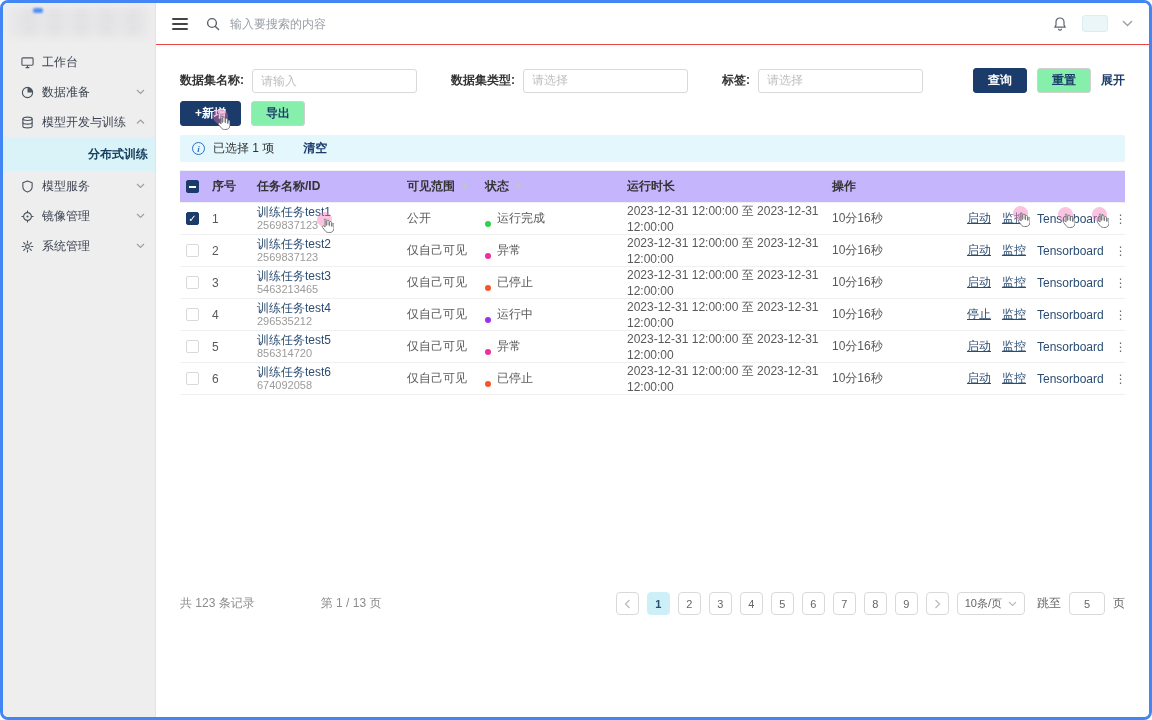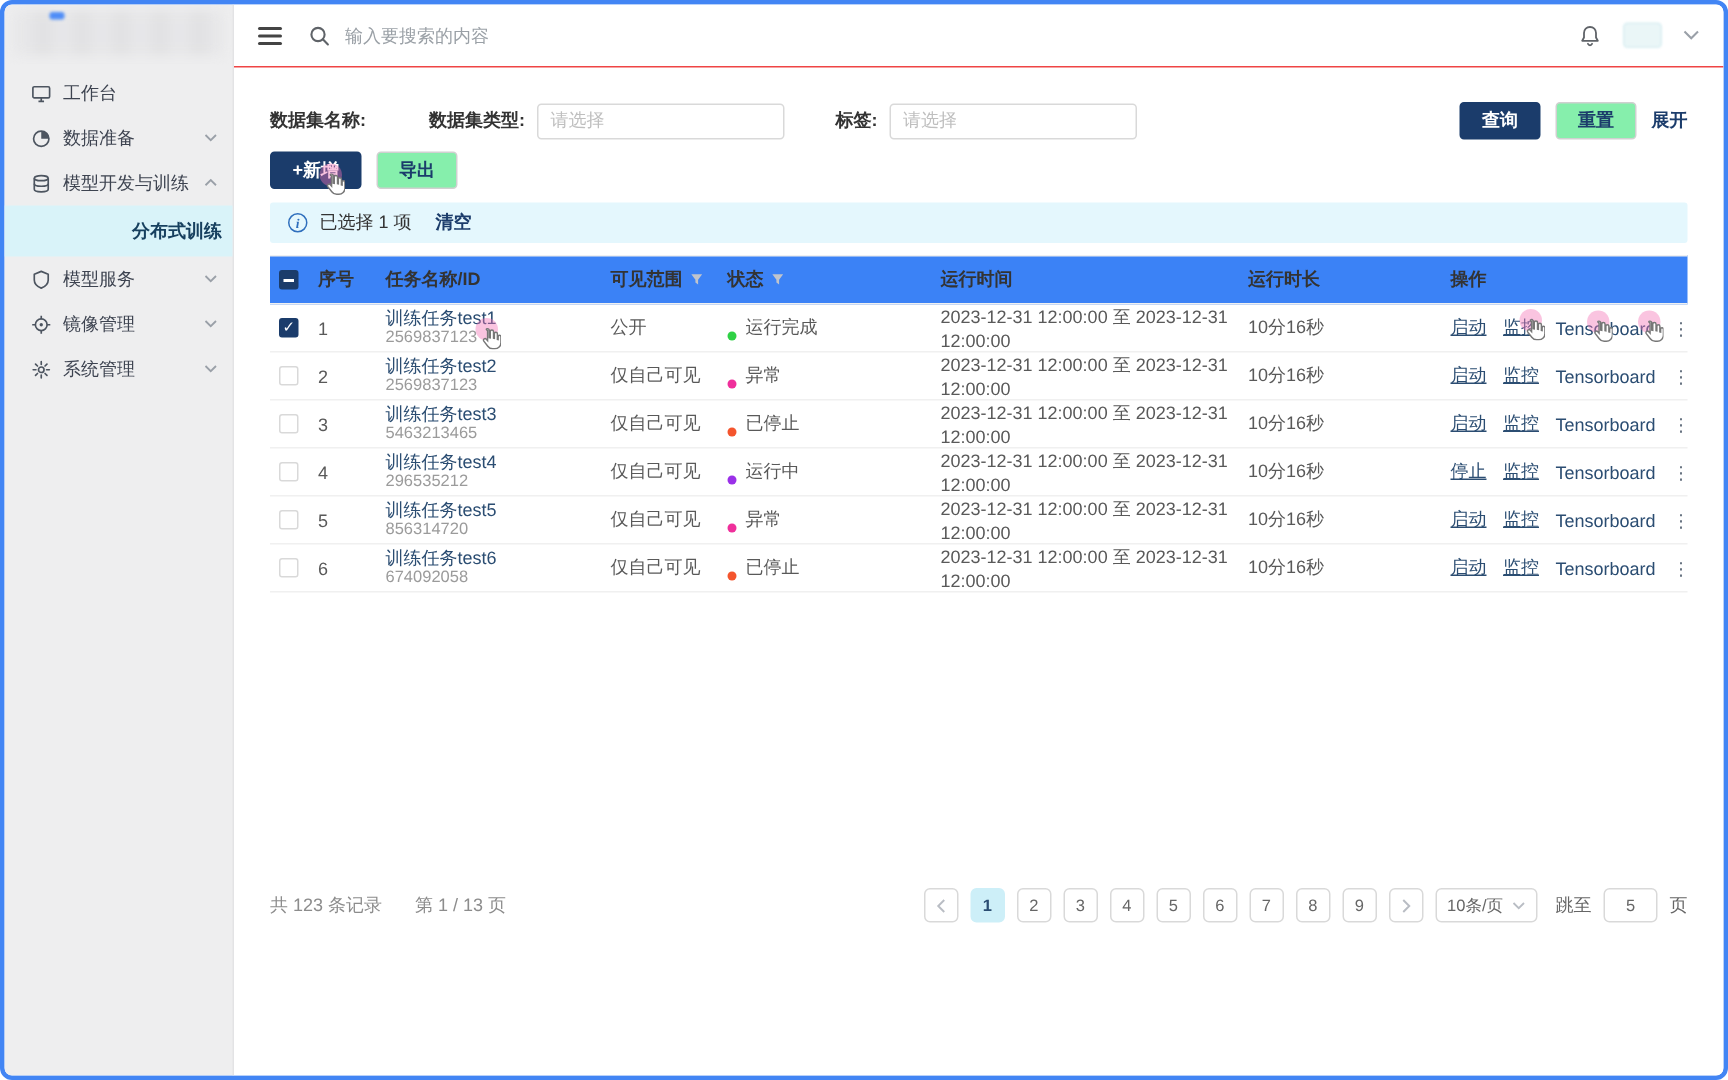--- a/index.html
+++ b/index.html
@@ -59,27 +59,27 @@
 
   
   .action-row { margin-top:8px; display:flex; gap:10px; }
 
   
   .select-bar { margin-top:9px; height:27px; background:#e4f7fd; border-radius:2px;
                 display:flex; align-items:center; padding:0 12px; font-size:12px; color:#333; }
   .info-icon { width:13px; height:13px; border:1px solid #2f6fbd; border-radius:50%; color:#2f6fbd;
                font-size:9px; display:flex; align-items:center; justify-content:center;
                font-style:italic; font-weight:bold; margin-right:8px; font-family:"Liberation Serif",serif; }
-  .select-bar .clear { margin-left:16px; }
+  .select-bar .clear { margin-left:29px; }
 
   
   .table { margin-top:8px; }
   .trow { display:grid; grid-template-columns:32px 45px 150px 78px 142px 205px 135px auto;
           align-items:center; }
-  .thead { background:#3b82f6; height:33px; font-size:12px; color:#333; font-weight:bold;
+  .thead { background:#c4b5fd; height:33px; font-size:12px; color:#333; font-weight:bold;
            border-top:1px solid #f0f0f0; border-bottom:1px solid #f0f0f0; }
   .tbody .trow { height:32px; border-bottom:1px solid #f0f0f0; font-size:12px; color:#595959; }
   .cell-cb { padding-left:6px; display:flex; align-items:center; }
   .cb { width:13px; height:13px; border:1px solid #d9d9d9; border-radius:2px; background:#fff;
         display:flex; align-items:center; justify-content:center; cursor:pointer; }
   .cb.checked { background:#1b3c6b; border-color:#1b3c6b; color:#fff; font-size:10px; }
   .cb.indet { background:#1b3c6b; border-color:#1b3c6b; }
   .cb.indet::after { content:""; width:7px; height:2px; background:#fff; display:block; }
   .th-flex { display:flex; align-items:center; gap:5px; }
   .funnel { display:flex; cursor:pointer; }
@@ -89,21 +89,21 @@
   .status-cell { display:flex; align-items:flex-end; gap:6px; }
   .dot { width:6px; height:6px; border-radius:50%; flex-shrink:0; }
   .actions-cell { display:flex; align-items:center; gap:11px; font-size:12px; }
   .act-link { color:#2b4d72; cursor:pointer; text-decoration:underline; white-space:nowrap; }
   .act-plain { color:#2b4d72; cursor:pointer; white-space:nowrap; }
   .more-dots { color:#5f6b7a; cursor:pointer; letter-spacing:1px; font-size:12px; }
 
   .spacer { height:197px; }
 
   
-  .tfoot { display:flex; align-items:center; font-size:12px; color:#8c8c8c; }
+  .tfoot { display:flex; align-items:center; font-size:12px; color:#8c8c8c;gap:44px; }
   .tfoot .page-text { margin-left:22px; }
   .pager { margin-left:auto; display:flex; align-items:center; gap:8px; }
   .pg-btn { min-width:23px; height:23px; border:1px solid #d9d9d9; border-radius:4px; background:#fff;
             display:flex; align-items:center; justify-content:center; font-size:11px; color:#666;
             cursor:pointer; padding:0 4px; }
   .pg-btn.active { background:#cdeff8; border-color:#cdeff8; color:#2b4d72; font-weight:bold; }
   .pg-arrow { color:#b9bdc4; }
   .pg-select { height:23px; border:1px solid #d9d9d9; border-radius:4px; padding:0 7px;
                display:flex; align-items:center; gap:6px; font-size:11px; color:#666; cursor:pointer;justify-content:space-between; }
   .jump-label { color:#666; margin-left:4px;text-align:right; }
@@ -249,20 +249,21 @@
                 <polyline points="1,1 5.5,5.5 10,1" fill="none" stroke="#9aa0a8" stroke-width="1.4"></polyline>
               </svg>
           </span>
         </div>
       </header>
 
       <div class="content">
         <div class="filter-row">
           <div class="f-group">
             <span class="f-label">数据集名称:</span>
+            <input class="f-input" placeholder="请输入" style="">
           </div>
           <div class="f-group">
             <span class="f-label">数据集类型:</span>
             <div class="f-select">请选择</div>
           </div>
           <div class="f-group">
             <span class="f-label">标签:</span>
             <div class="f-select">请选择</div>
           </div>
           <div class="filter-btns">
@@ -299,21 +300,20 @@
               </span>
             </div>
             <div class="th-flex">
               <span>状态</span>
               <span class="funnel">
                 <svg width="9" height="9" viewBox="0 0 10 10">
                     <path d="M1 1h8L6 5v3.5L4 7V5z" fill="#c0c4cc"></path>
                   </svg>
               </span>
             </div>
-            <div>运行时间</div>
             <div>运行时长</div>
             <div>操作</div>
           </div>
           <div class="tbody" id="tbody">
               <div class="trow">
                 <div class="cell-cb">
                   <span class="cb checked">✓</span>
                 </div>
                 <div>1</div>
                 <div class="name-cell">

